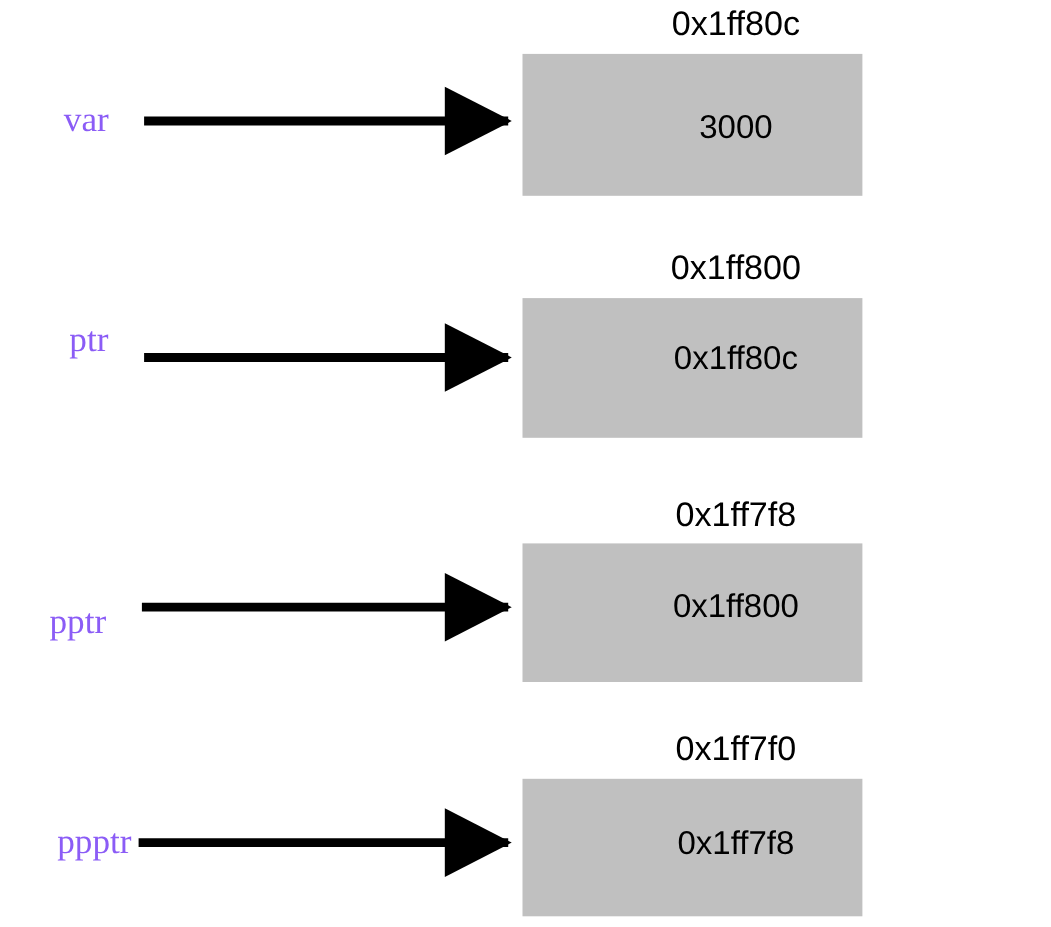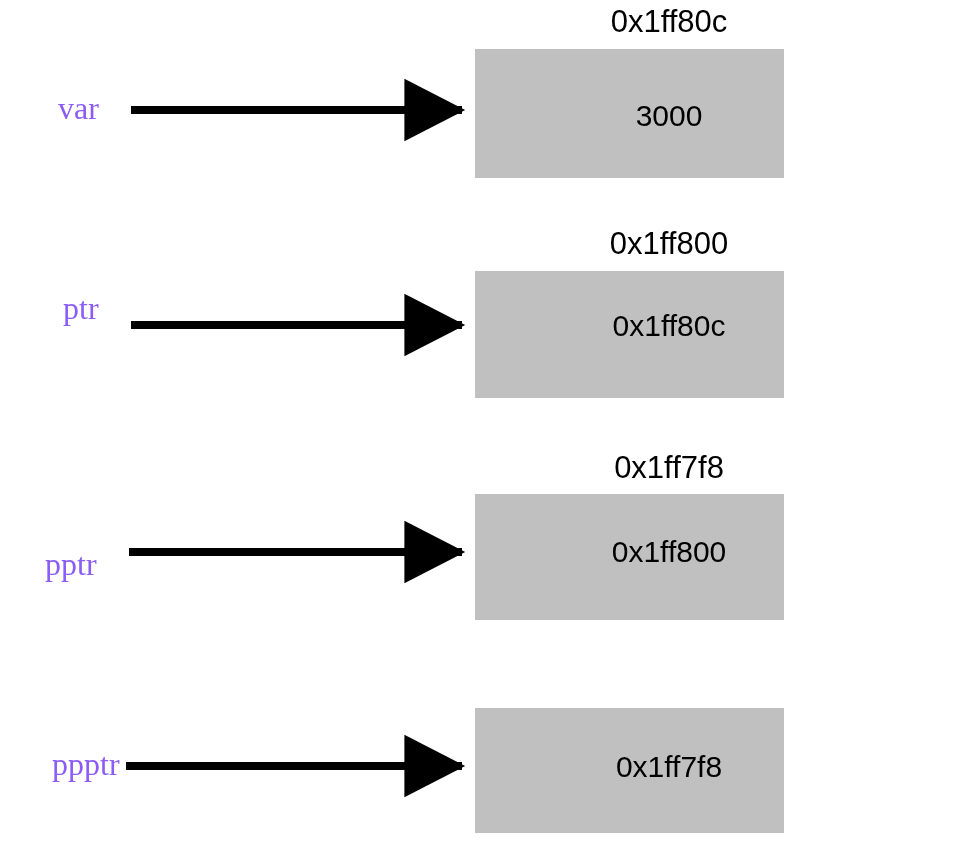--- a/index.html
+++ b/index.html
@@ -100,20 +100,21 @@
       <path d="M 863 544 L 889 571 L 875 572 L 869 583 Z" fill="#000000"></path>
     </g>
   </svg>
 
   <div class="addr-label" style="left:475px; width:388px; top:6px;">0x1ff80c</div>
 
   <div class="addr-label" style="left:475px; width:388px; top:228px;">0x1ff800</div>
 
   <div class="addr-label" style="left:475px; width:388px; top:452px;">0x1ff7f8</div>
 
+  <div class="addr-label" style="left:475px; width:388px; top:665px;">0x1ff7f0</div>
 
   <div class="mem-box" style="left:475px; top:49px; width:388px; height:129px;">
     <div class="mem-value" style="top:52px;">3000</div>
   </div>
 
   <div class="mem-box" style="left:475px; top:271px; width:388px; height:127px;">
     <div class="mem-value" style="top:40px;">0x1ff80c</div>
   </div>
 
   <div class="mem-box" style="left:475px; top:494px; width:388px; height:126px;">

